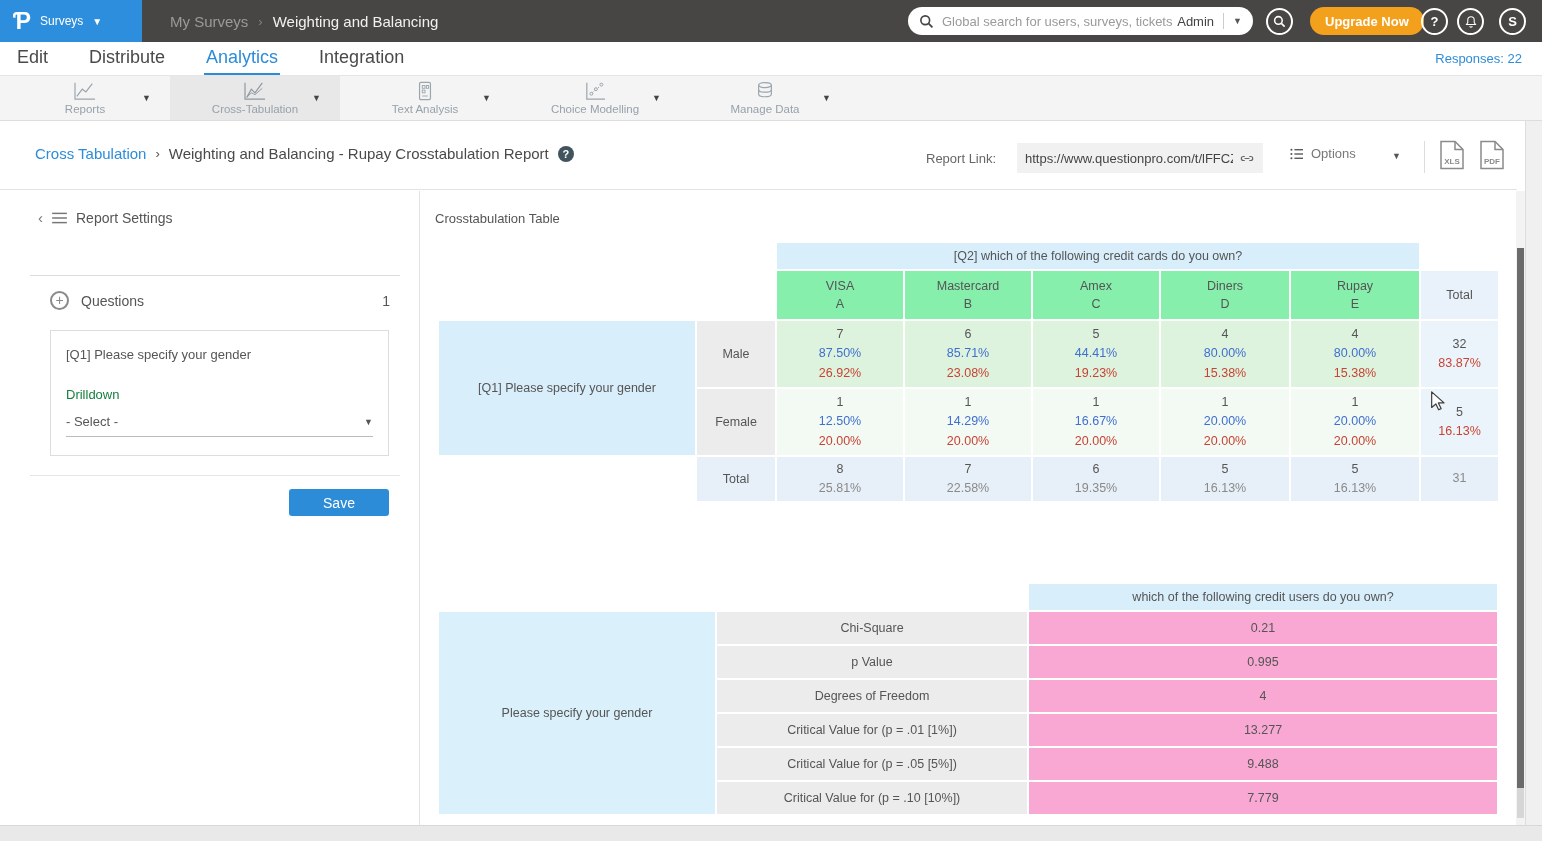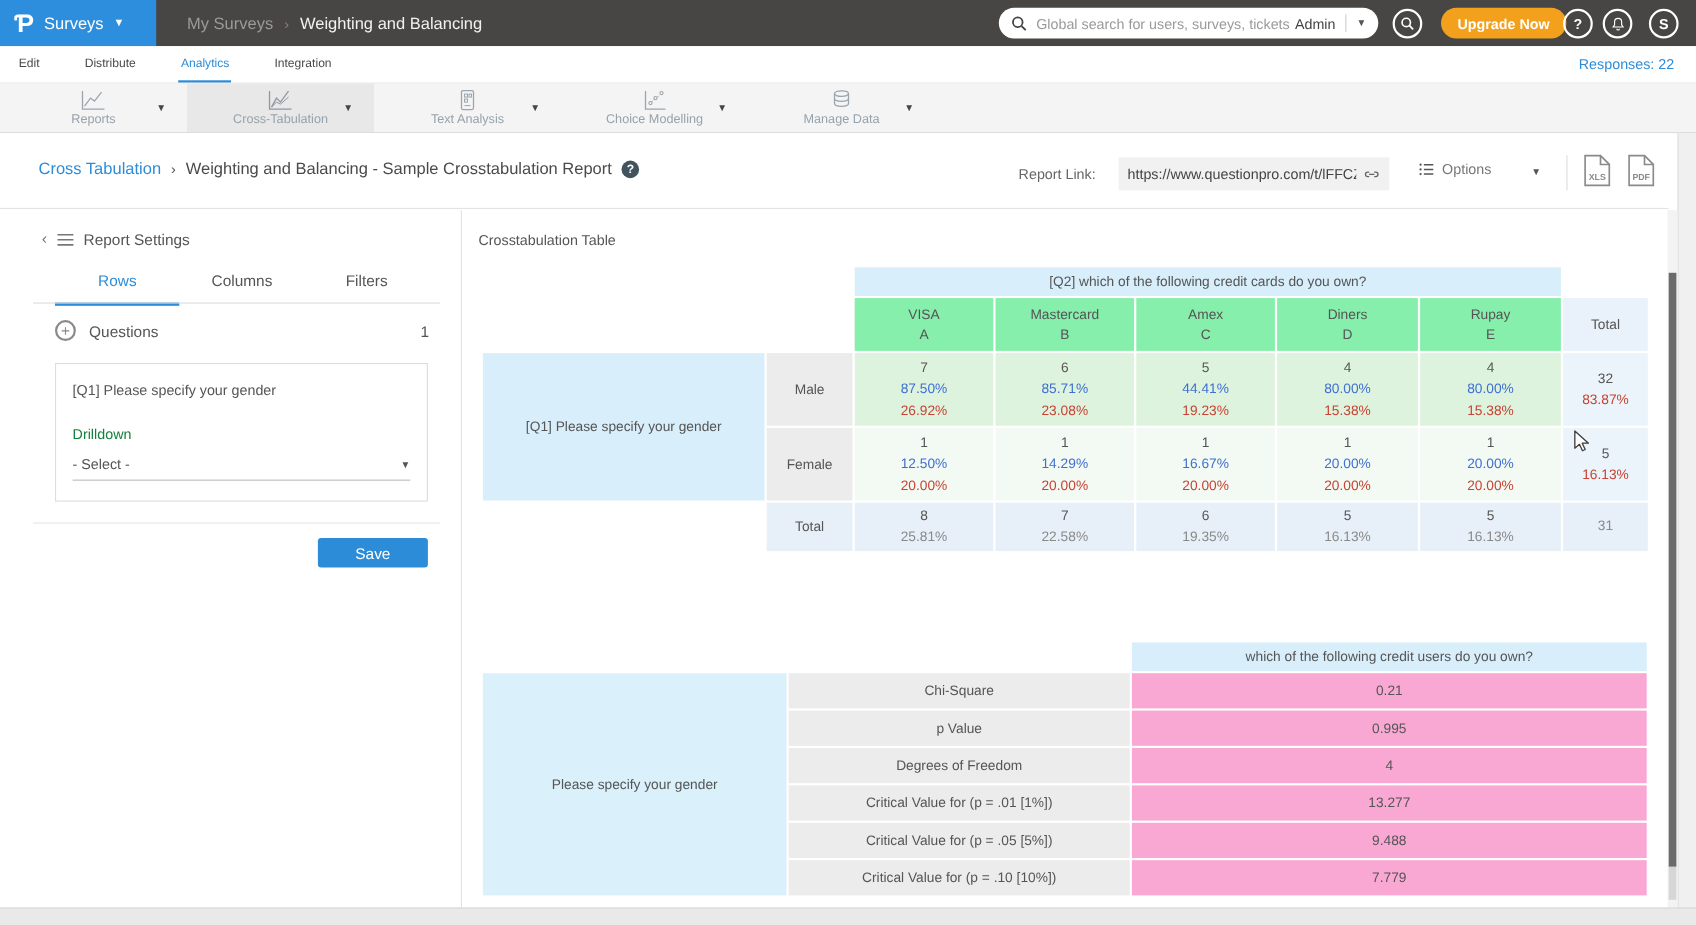--- a/index.html
+++ b/index.html
@@ -4,37 +4,37 @@
 <style>
   * { box-sizing: border-box; margin: 0; padding: 0; }
   html,body { width:1542px; height:841px; }
   body { font-family:"Liberation Sans", sans-serif; background:#fff; overflow:hidden; }
   .screen { position:relative; width:1542px; height:841px; background:#fff; overflow:hidden; }
 
   
   .topbar { position:absolute; top:0; left:0; width:1542px; height:42px; background:#474644; }
   .logo-block { position:absolute; left:0; top:0; width:142px; height:42px; background:#2d8edd; color:#fff; display:flex; align-items:center; padding-left:13px; gap:9px; cursor:pointer; }
   .logo-glyph { font-size:23px; font-weight:bold; line-height:1; }
-  .product-label { font-size:15px; }
+  .product-label { font-size:12px; }
   .caret-w { font-size:10px; color:#fff; }
   .top-crumbs { position:absolute; left:170px; top:0; height:42px; display:flex; align-items:center; gap:10px; font-size:15px; }
   .top-crumbs .parent { color:#9a9a9a; cursor:pointer; }
   .top-crumbs .sep { color:#8b7f72; font-size:13px; }
   .top-crumbs .current { color:#f1f1f1; }
   .search-pill { position:absolute; left:908px; top:7px; width:345px; height:28px; background:#fff; border-radius:14px; display:flex; align-items:center; padding:0 11px; }
   .search-pill .ph { color:#9a9a9a; font-size:13px; margin-left:8px; }
   .search-pill .scope { margin-left:auto; color:#444; font-size:13px; }
   .search-pill .vdiv { width:1px; height:16px; background:#ccc; margin:0 9px; }
   .search-pill .caret-d { color:#555; font-size:9px; }
   .circle-btn { position:absolute; top:8px; width:27px; height:27px; border:2px solid #fff; border-radius:50%; color:#fff; display:flex; align-items:center; justify-content:center; font-size:13px; font-weight:bold; cursor:pointer; }
   .upgrade-btn { position:absolute; left:1310px; top:7px; height:28px; background:#f3a11d; border-radius:14px; color:#fff; font-size:13px; font-weight:bold; display:flex; align-items:center; padding:0 15px; cursor:pointer; }
 
   
   .navbar { position:absolute; top:42px; left:0; width:1542px; height:34px; background:#fff; border-bottom:1px solid #e5e5e5; display:flex; align-items:stretch; padding-left:15px; gap:37px; }
-  .nav-tab { font-size:11px; color:#4a4a4a; display:flex; align-items:center; border-bottom:2px solid transparent; cursor:pointer; padding:0 2px; }
+  .nav-tab { font-size:18px; color:#4a4a4a; display:flex; align-items:center; border-bottom:2px solid transparent; cursor:pointer; padding:0 2px; }
   .nav-tab.active { color:#2d8cd8; border-bottom-color:#2d8cd8; }
   .responses { position:absolute; right:20px; top:0; height:32px; display:flex; align-items:center; color:#2d8cd8; font-size:13px; }
 
   
   .toolbar { position:absolute; top:76px; left:0; width:1542px; height:45px; background:#f4f4f4; border-bottom:1px solid #ddd; display:flex; }
   .tool { position:relative; width:170px; display:flex; flex-direction:column; align-items:center; justify-content:center; gap:2px; color:#97a2ab; font-size:11.5px; cursor:pointer; }
   .tool.active { background:#e8e8e8; }
   .tool .t-caret { position:absolute; right:19px; top:17px; color:#454545; font-size:9px; }
   .tool svg { display:block; }
 
@@ -211,21 +211,21 @@
         </svg>
       <span>Manage Data</span>
       <span class="t-caret">▼</span>
     </div>
   </div>
 
   <div class="report-row">
     <div class="crumb2">
       <span class="link">Cross Tabulation</span>
       <span class="sep">›</span>
-      <span class="title">Weighting and Balancing - Sample Crosstabulation Report</span>
+      <span class="title">Weighting and Balancing - Rupay Crosstabulation Report</span>
       <span class="help-badge">?</span>
     </div>
     <span class="rl-label">Report Link:</span>
     <div class="rl-box">
       <span class="url">https://www.questionpro.com/t/lFFCZg</span>
       <svg width="17" height="17" viewBox="0 0 24 24">
           <path d="M9 12h6M8 9H6.5a3 3 0 0 0 0 6H8M16 9h1.5a3 3 0 0 1 0 6H16" fill="none" stroke="#666" stroke-width="1.8" stroke-linecap="round"></path>
         </svg>
     </div>
     <div class="opt-group">
@@ -255,25 +255,20 @@
 
   <div class="settings">
     <div class="sp-header">
       <span class="chev">‹</span>
       <svg width="15" height="12" viewBox="0 0 16 13">
           <line x1="0" y1="1.5" x2="16" y2="1.5" stroke="#777" stroke-width="1.6"></line>
           <line x1="0" y1="6.5" x2="16" y2="6.5" stroke="#777" stroke-width="1.6"></line>
           <line x1="0" y1="11.5" x2="16" y2="11.5" stroke="#777" stroke-width="1.6"></line>
         </svg>
       <span>Report Settings</span>
-    </div>
-    <div class="sp-tabs">
-      <span class="sp-tab active">Rows</span>
-      <span class="sp-tab">Columns</span>
-      <span class="sp-tab">Filters</span>
     </div>
     <div class="sp-tabline"></div>
     <div class="sp-questions">
       <span class="plus-circle">+</span>
       <span>Questions</span>
       <span class="q-count">1</span>
     </div>
     <div class="q-box">
       <div class="q-text">[Q1] Please specify your gender</div>
       <div class="dd-label">Drilldown</div>

